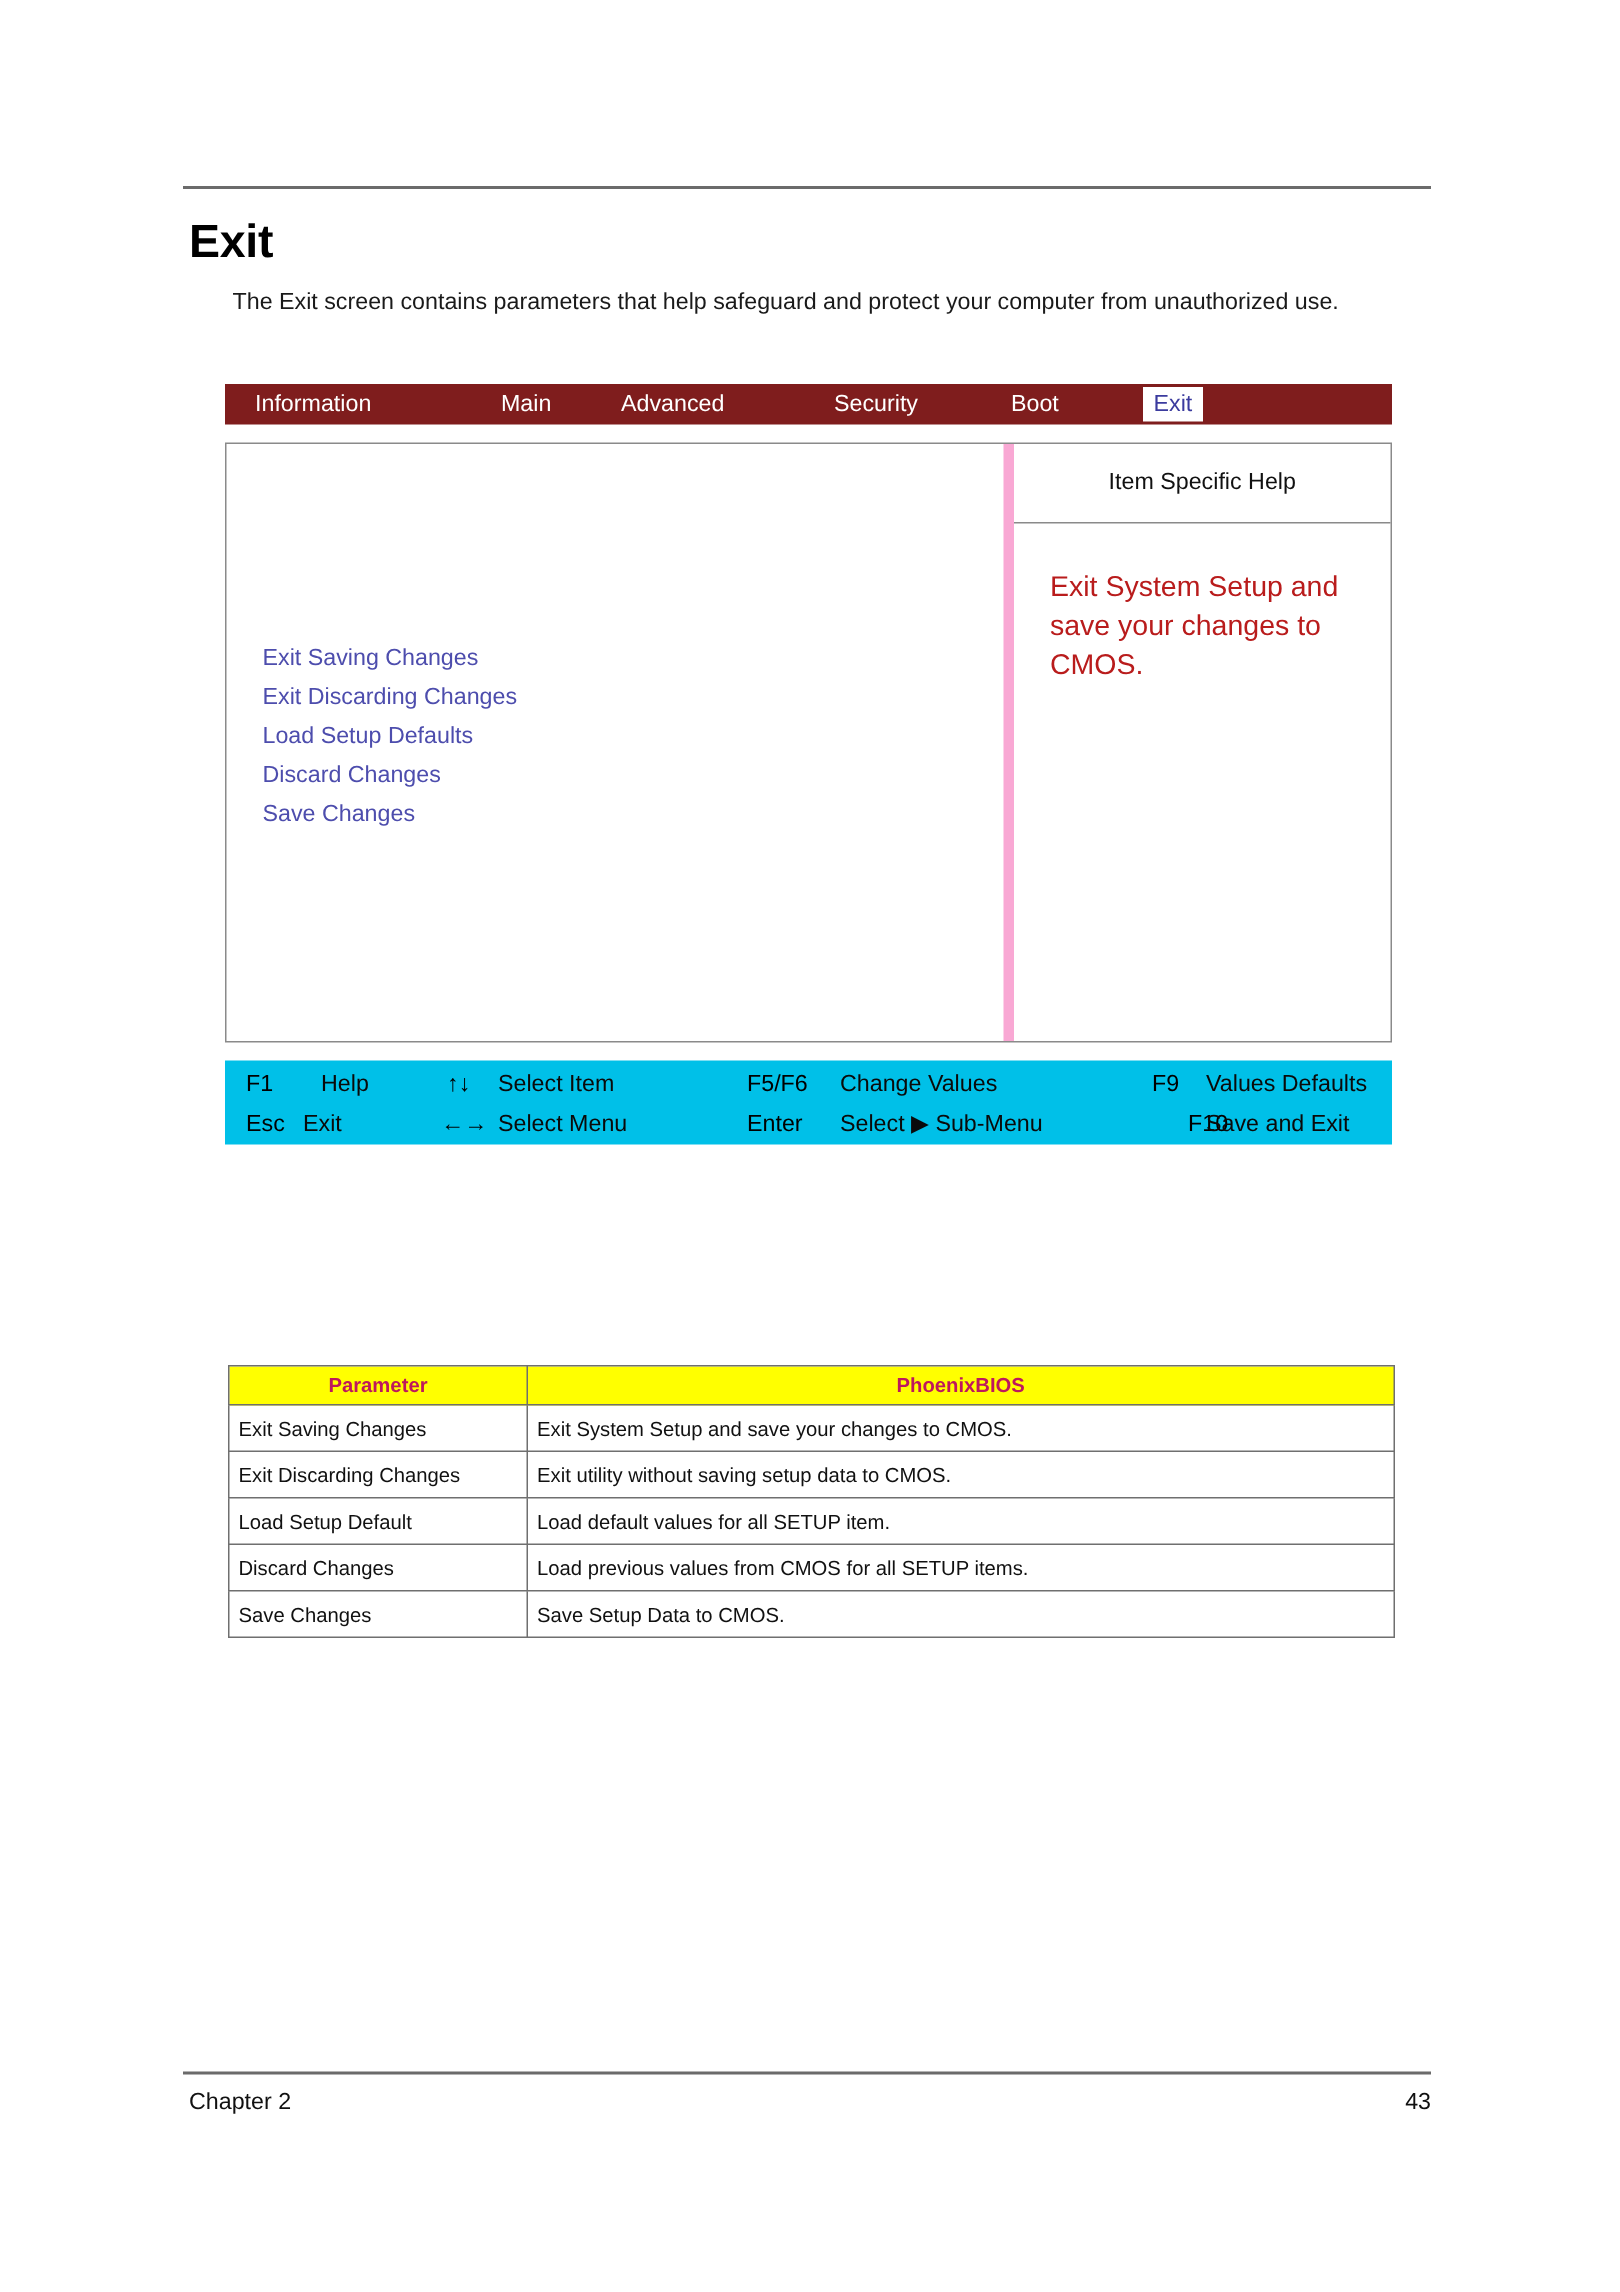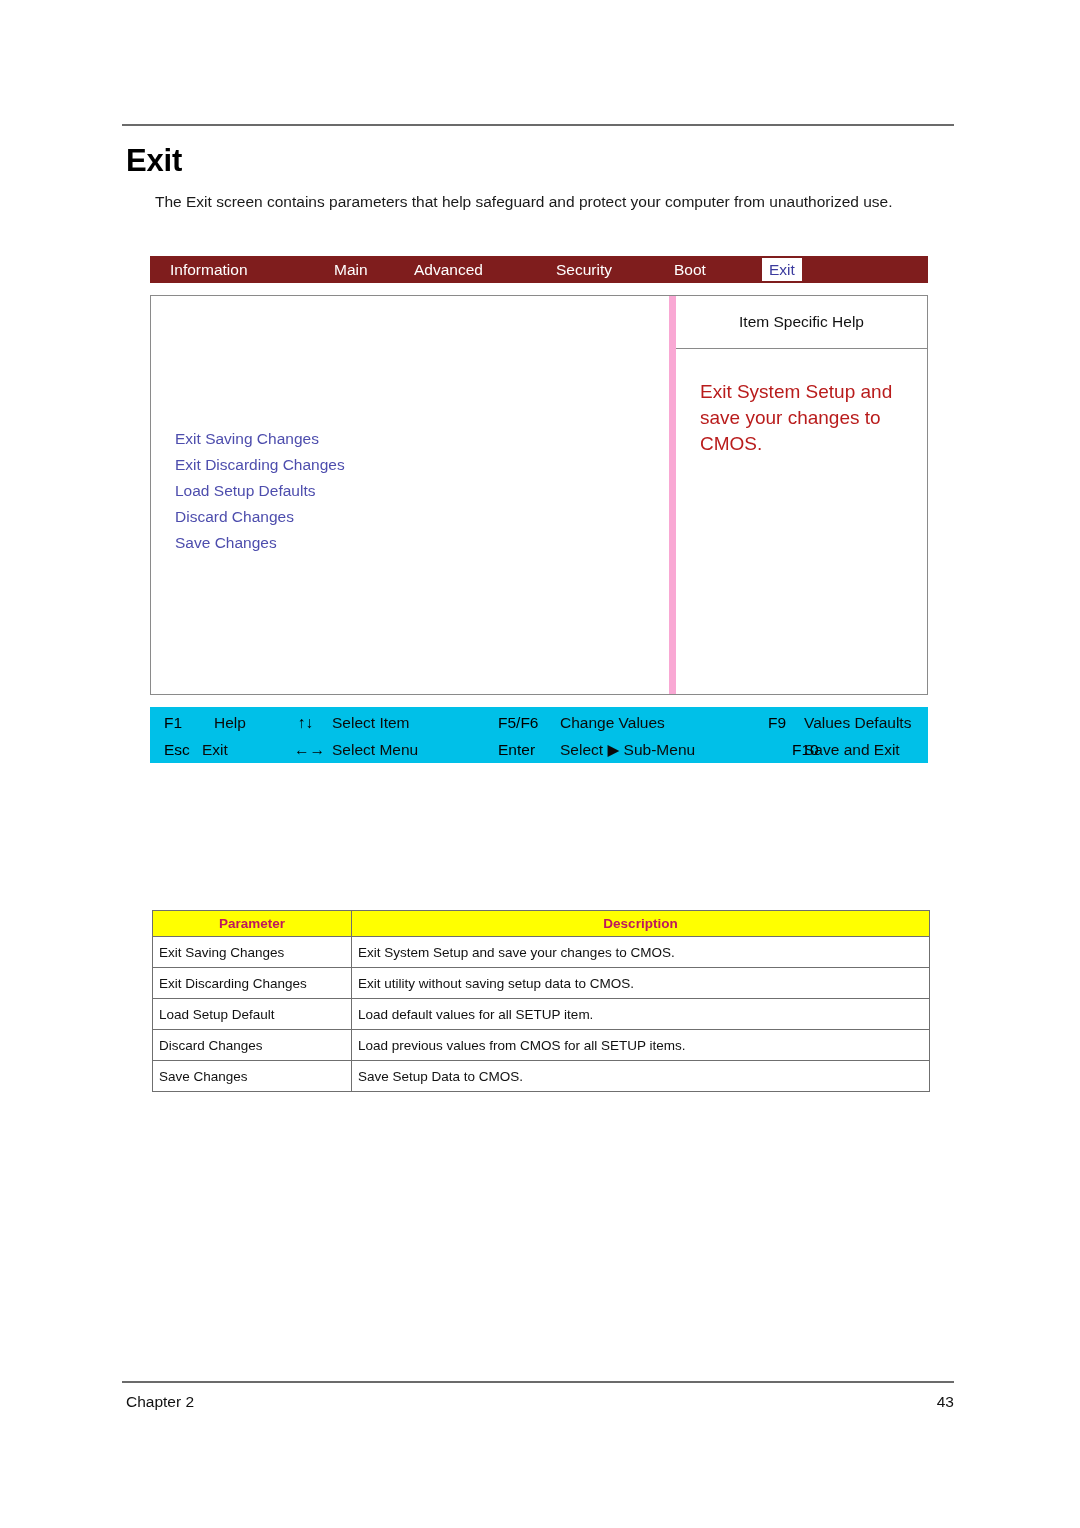--- a/index.html
+++ b/index.html
@@ -296,21 +296,21 @@
         </div>
     </div>
 
   </div>
 
 
   <table class="param-table">
     <thead>
       <tr>
         <th class="col-param">Parameter</th>
-        <th>Description</th>
+        <th>PhoenixBIOS</th>
       </tr>
     </thead>
     <tbody id="param-rows">
         <tr>
           <td class="col-param">Exit Saving Changes</td>
           <td>Exit System Setup and save your changes to CMOS.</td>
         </tr>
         <tr>
           <td class="col-param">Exit Discarding Changes</td>
           <td>Exit utility without saving setup data to CMOS.</td>

